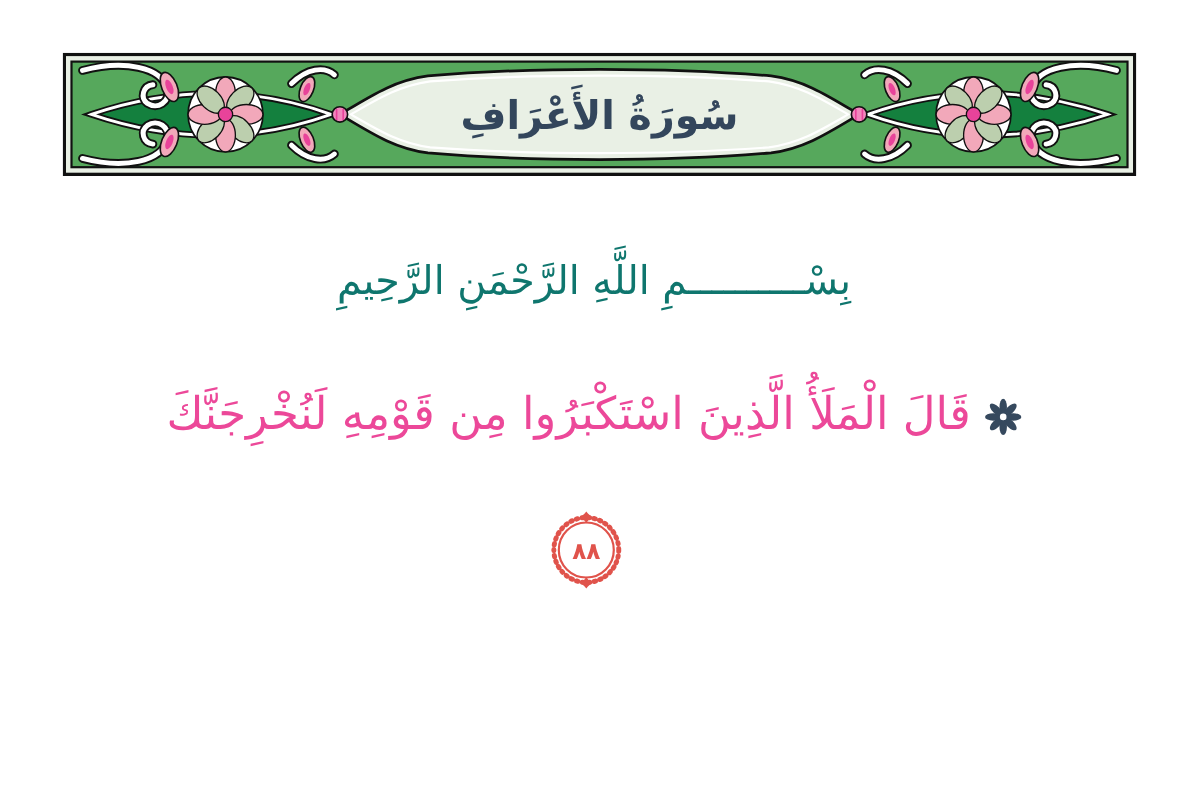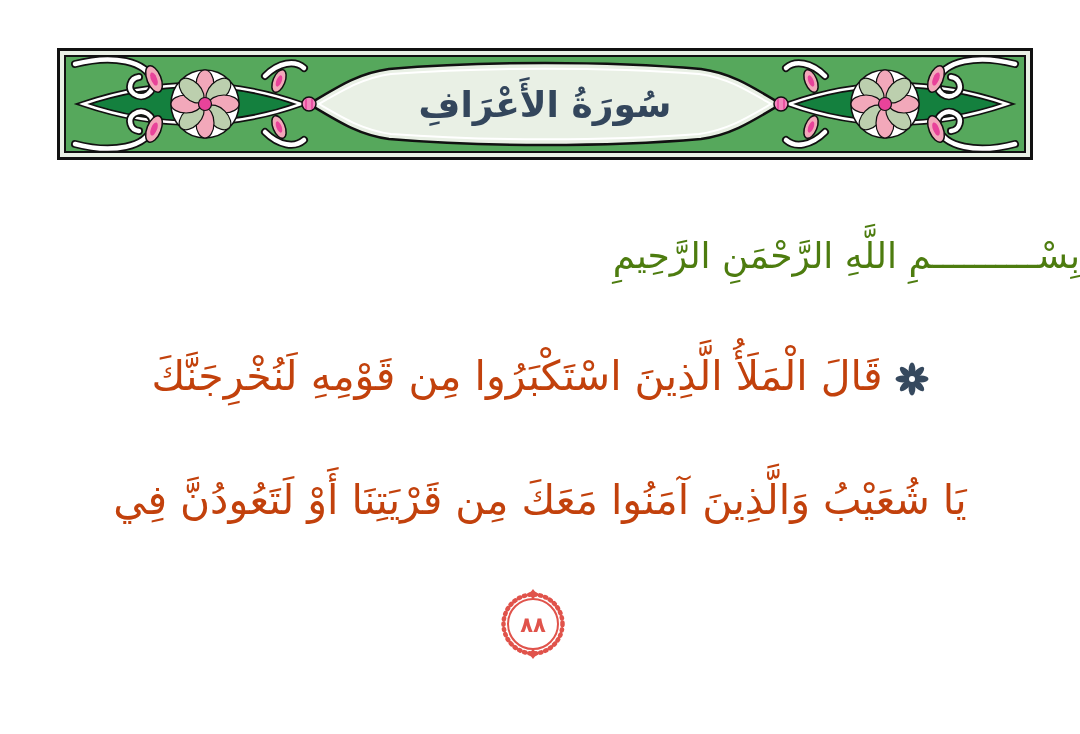--- a/index.html
+++ b/index.html
@@ -28,34 +28,34 @@
     font-weight: bold;
   }
   
   .basmala {
     position: absolute;
     top: 206px;
     left: 0;
     width: 100%;
     height: 100px;
     line-height: 100px;
-    text-align: right;
+    text-align: center;
     direction: rtl;
     font-size: 36px;
-    color: #4d7c0f;
+    color: #0f766e;
   }
   
   .verses {
     position: absolute;
     top: 314px;
     left: 0;
     width: 100%;
     direction: rtl;
     text-align: center;
-    color: #c2410c;
+    color: #ec4899;
   }
   .vline {
     height: 124px;
     line-height: 124px;
     white-space: nowrap;
     font-size: 41px;
   }
   .hizb-star {
     width: 34px; height: 34px;
     vertical-align: -6px;
@@ -191,23 +191,20 @@
         <g transform="rotate(270)">
             <ellipse cy="-9" rx="3.4" ry="7.5" fill="#36495e"></ellipse>
           </g>
         <g transform="rotate(315)">
             <ellipse cy="-9" rx="3.4" ry="7.5" fill="#36495e"></ellipse>
           </g>
         <circle r="3" fill="#ffffff"></circle>
       </svg><span>قَالَ الْمَلَأُ الَّذِينَ اسْتَكْبَرُوا مِن قَوْمِهِ لَنُخْرِجَنَّكَ</span>
     </div>
 
-    <div class="vline">
-      <span>يَا شُعَيْبُ وَالَّذِينَ آمَنُوا مَعَكَ مِن قَرْيَتِنَا أَوْ لَتَعُودُنَّ فِي</span>
-    </div>
 
     <div class="vline">
       <svg class="ayah-medallion" viewBox="0 0 72 72" xmlns="http://www.w3.org/2000/svg">
         <circle cx="36" cy="36" r="25" fill="#ffffff" stroke="#e0534b" stroke-width="2"></circle>
         <circle cx="36" cy="36" r="29.5" fill="none" stroke="#e0534b" stroke-width="4.5" stroke-dasharray="1.2 4.2" stroke-linecap="round"></circle>
         <path d="M36,1 C38,4 40,5 42,6 C39,8 37,9 36,12 C35,9 33,8 30,6 C32,5 34,4 36,1 Z" fill="#e0534b"></path>
         <path d="M36,71 C38,68 40,67 42,66 C39,64 37,63 36,60 C35,63 33,64 30,66 C32,67 34,68 36,71 Z" fill="#e0534b"></path>
         <text class="ayah-num" x="36" y="44" text-anchor="middle" font-size="21" fill="#e0534b">٨٨</text>
       </svg>
     </div>

